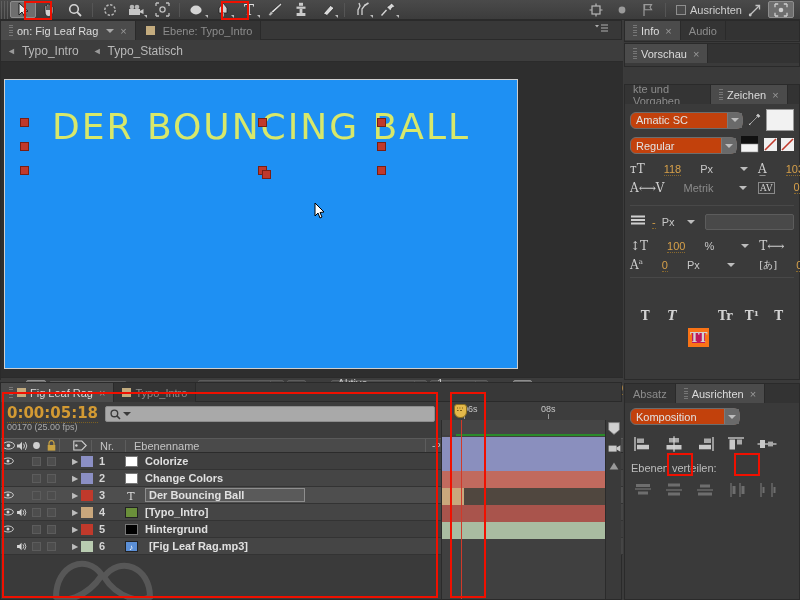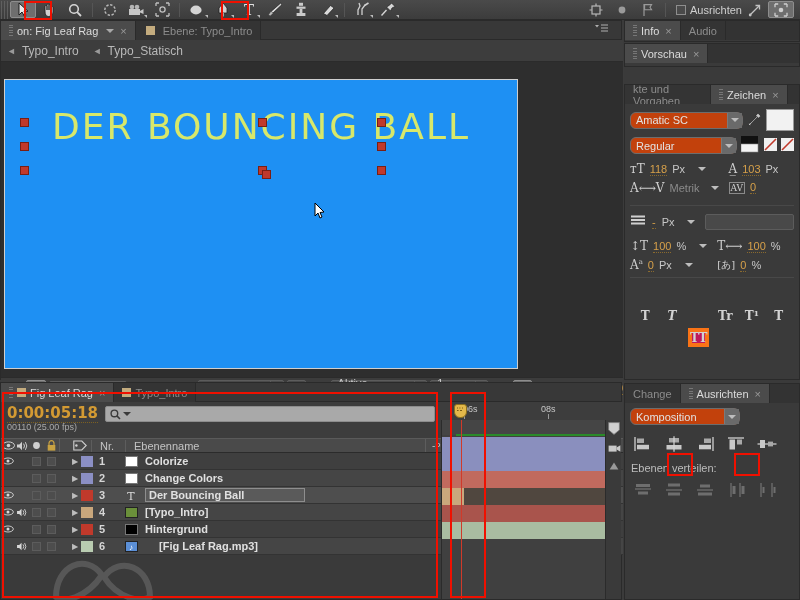--- a/index.html
+++ b/index.html
@@ -78,21 +78,21 @@
   .rcol{ position:absolute;left:624px;top:20px;width:176px;height:580px;background:#3a3a3a;}
   .rp{ position:absolute;left:0;width:176px;background:#3a3a3a;border:1px solid #2a2a2a;}
   .ptabs{ height:19px;background:#333;display:flex;align-items:flex-end;}
   .pbody{ padding:5px 5px 4px 5px; }
   .row{ display:flex;align-items:center;gap:4px;margin-bottom:4px;}
   .combo{ flex:1;height:17px;background:#c2410c;border:1px solid #6d6d6d;border-radius:6px;
     display:flex;align-items:center;justify-content:space-between;color:#e2e2e2;font-size:11px;}
   .combo span.t{ padding-left:5px;}
   .combo .btn{ width:15px;height:100%;background:#6a6a6a;border-left:1px solid #7a7a7a;
     display:flex;align-items:center;justify-content:center;}
-  .numfield{ display:flex;align-items:center;gap:5px;}
+  .numfield{ display:flex;align-items:center;gap:19px;}
   .glyph{ color:#cfcfcf;font-size:12px;font-family:"DejaVu Serif",serif;}
   .styrow{ display:flex;align-items:center;justify-content:space-around;
     padding:6px 2px 2px 2px;border-top:1px solid #484848;margin-top:5px;}
   .sbtn{ width:21px;height:19px;display:flex;align-items:center;justify-content:center;
     color:#d2d2d2;font-family:"DejaVu Serif",serif;font-size:12px;font-weight:bold;}
   .sbtn.active{ background:#be185d;border:4px solid #f97316;margin-top:44px;}
   .alignbtns{ display:flex;align-items:center;gap:9px;padding:4px 2px;}
   .abtn{ width:22px;height:18px;display:flex;align-items:center;justify-content:center;}
   .dim{ opacity:.4; }
   .sectlabel{ color:#bdbdbd;font-size:11px;margin:4px 0 3px 1px;}
@@ -590,21 +590,21 @@
           <span class="sbtn">Tr</span>
           <span class="sbtn">T¹</span>
           <span class="sbtn">T</span>
         </div>
       </div>
     </div>
 
     <div class="rp" style="top:363px;height:217px;">
       <div class="ptabs">
         <div class="tab">
-          <span>Change</span>
+          <span>Absatz</span>
         </div>
         <div class="tab act">
           <span class="dots"></span>
           <span>Ausrichten</span>
           <span class="x">×</span>
         </div>
       </div>
       <div class="pbody">
         <div class="combo" style="width:110px;">
           <span class="t">Komposition</span>
@@ -706,21 +706,21 @@
         <span class="x">×</span>
       </div>
       <div class="tab">
         <span class="sq"></span>
         <span>Typo_Intro</span>
       </div>
     </div>
 
     <div class="tlhead"></div>
     <div class="tc">0:00:05:18</div>
-    <div class="tcsub">00110 (25.00 fps)</div>
+    <div class="tcsub">00170 (25.00 fps)</div>
     <div class="search">
       <svg width="11" height="11" viewBox="0 0 11 11">
           <circle cx="4.4" cy="4.4" r="3.3" fill="none" stroke="#3a3a3a" stroke-width="1.4"></circle>
           <line x1="6.9" y1="6.9" x2="10" y2="10" stroke="#3a3a3a" stroke-width="1.6"></line>
         </svg>
       <i class="car-d" style="border-top-color:#3a3a3a"></i>
     </div>
 
     <div class="colhdr">
       <span style="width:14px;display:flex;justify-content:center;">
@@ -961,21 +961,21 @@
           <span style="width:16px;display:flex;justify-content:center;">
             <i style="width:9px;height:9px;background:#4d4d4d;border:1px solid #5c5c5c;display:block"></i>
           </span>
           <span style="width:10px"></span>
           <span style="width:12px;display:flex;justify-content:center;color:#bdbdbd;font-size:8px;">▶</span>
           <span class="swatch" style="background:#b9ccb1;"></span>
           <span style="width:30px;padding-left:6px;color:#d6d6d6;font-weight:bold;font-size:11px;">6</span>
           <span style="width:16px;display:flex;justify-content:center;">
             <span class="src" style="display:inline-block;background:#5b8fd6;border:1px solid #222;color:#fff;font-size:8px;text-align:center;line-height:11px;">♪</span>
           </span>
-          <span class="lname " style="margin-left:20px;">[Fig Leaf Rag.mp3]</span>
+          <span class="lname " style="margin-left:10px;">[Fig Leaf Rag.mp3]</span>
           <span style="flex:1"></span>
           <span style="display:flex;align-items:center;gap:7px;padding-right:10px;color:#bfbfbf;font-size:9px;">
             <span>-ᴘ-</span>
             <span style="width:9px;height:9px;background:#4d4d4d;border:1px solid #5c5c5c;display:inline-block"></span>
             <span style="font-size:11px;">╱</span>
             <span style="width:11px"></span>
           </span>
         </div>
       </div>
 

